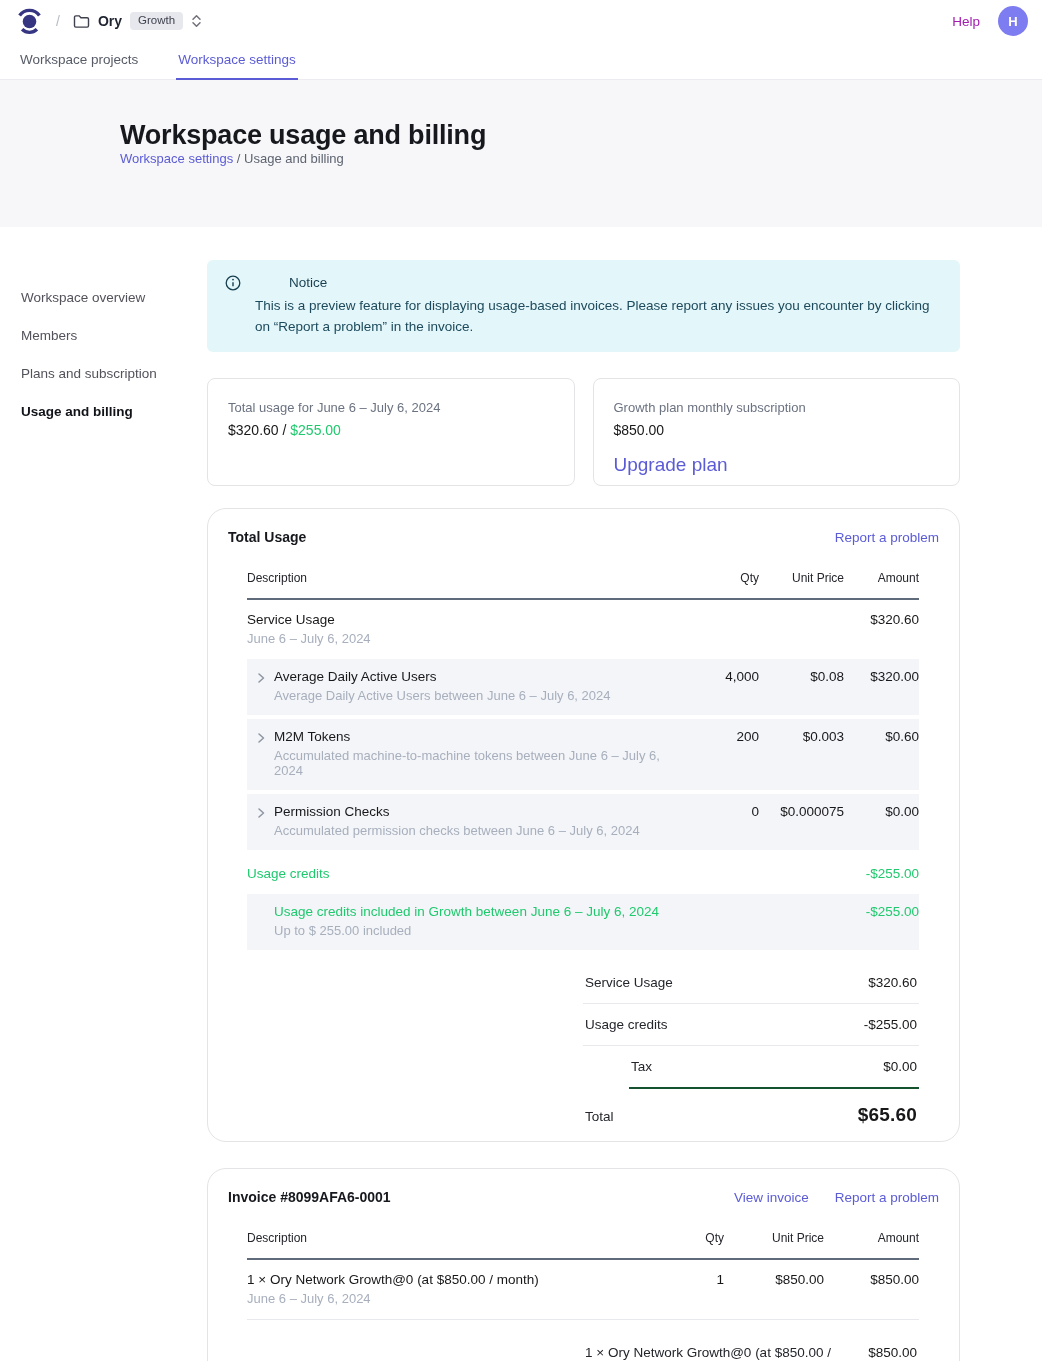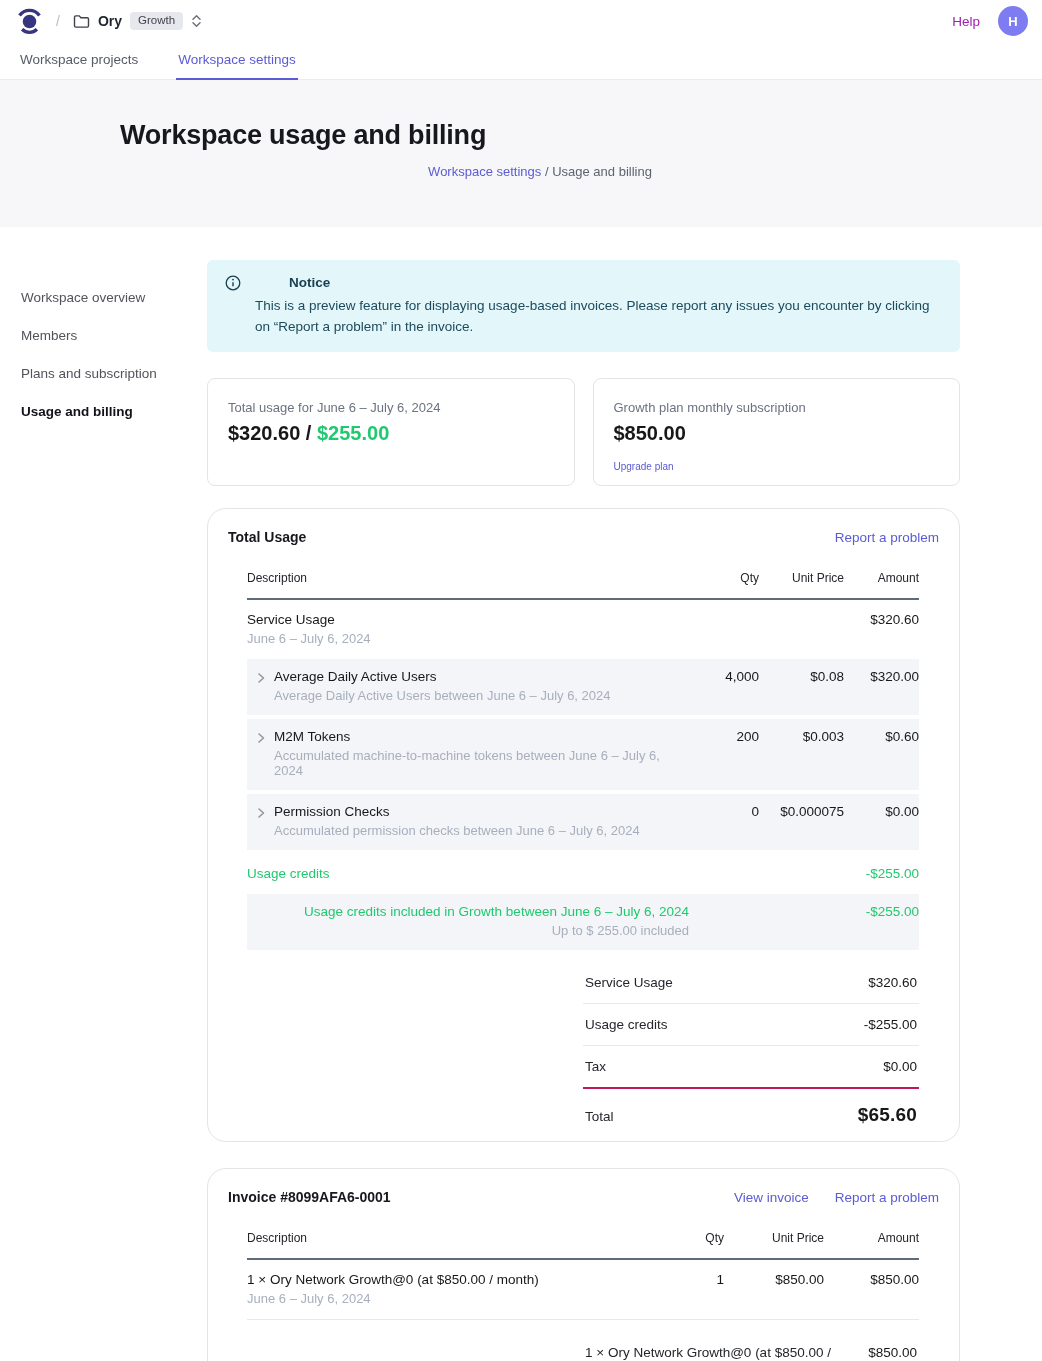--- a/index.html
+++ b/index.html
@@ -17,42 +17,42 @@
   .avatar { width: 30px; height: 30px; border-radius: 50%; background: #7d7cf0; color: #fff; font-size: 13px; font-weight: 600; display: flex; align-items: center; justify-content: center; cursor: pointer; }
 
   
   .tabbar { display: flex; padding: 0 0 0 18px; gap: 36px; background: #fff; border-bottom: 1px solid #ececf0; }
   .tab { padding: 10px 2px 11px; font-size: 13.5px; color: #565b66; cursor: pointer; border-bottom: 2px solid transparent; margin-bottom: -1px; }
   .tab.active { color: #5b5bd6; border-bottom-color: #5b5bd6; }
 
   
   .hero { background: #f7f7f9; padding: 40px 82px 0 120px; height: 147px; }
   .hero h1 { font-size: 27px; font-weight: 700; letter-spacing: -0.2px; color: #16181d; }
-  .hero .crumbs { margin-top: 13px; font-size: 13px; color: #5d6470; text-align: center; }
+  .hero .crumbs { font-size: 13px; color: #5d6470; }
   .hero .crumbs a { color: #5b5bd6; text-decoration: none; font-weight: 500; cursor: pointer; }
 
   
   .main { position: relative; padding: 33px 82px 16px 207px; }
   .sidenav { position: absolute; left: 21px; top: 58px; width: 175px; }
   .sidenav .item { font-size: 13.5px; color: #52525b; margin-bottom: 12.5px; cursor: pointer; line-height: 1; padding: 6px 0; }
   .sidenav .item.active { color: #111318; font-weight: 700; }
 
   
   .notice { background: #e3f6f9; border-radius: 6px; padding: 13px 18px 14px; display: flex; gap: 14px; }
   .notice .ntxt { font-size: 13.5px; color: #1d4a5c; line-height: 1.55; }
-  .notice .ntitle { font-weight: 700; color: #173f50; margin-bottom: 2px; padding-left: 34px; }
+  .notice .ntitle { font-weight: 400; color: #173f50; margin-bottom: 2px; padding-left: 34px; }
   .notice svg { margin-top: 2px; flex: none; }
 
   
   .cards { display: flex; gap: 18px; margin-top: 26px; }
   .card { flex: 1; border: 1px solid #e4e4e7; border-radius: 8px; padding: 21px 20px; height: 108px; }
   .card .label { font-size: 13px; color: #6b7280; margin-bottom: 7px; }
-  .card .value { font-size: 20px; font-weight: 700; color: #18181b; }
+  .card .value { font-size: 14px; font-weight: 400; color: #18181b; }
   .card .value .green { color: #1fc96e; }
-  .card .action { display: inline-block; margin-top: 16px; font-size: 10px; color: #5b5bd6; text-decoration: none; cursor: pointer; }
+  .card .action { display: inline-block; margin-top: 16px; font-size: 19px; color: #5b5bd6; text-decoration: none; cursor: pointer; }
 
   
   .panel { border: 1px solid #e4e4e7; border-radius: 19px; margin-top: 22px; padding: 20px 20px 13px; }
   .panel-head { display: flex; align-items: baseline; }
   .panel-title { font-size: 14px; font-weight: 700; color: #16181d; }
   .panel-links { margin-left: auto; display: flex; gap: 26px; }
   .plink { font-size: 13.5px; color: #5b5bd6; text-decoration: none; cursor: pointer; }
 
   
   .tbl { margin: 14px 20px 0 19px; }
@@ -64,29 +64,29 @@
   .usage .c-amt { width: 75px; text-align: right; }
   .inv .c-qty { width: 55px; text-align: right; }
   .inv .c-unit { width: 100px; text-align: right; }
   .inv .c-amt { width: 95px; text-align: right; }
 
   .trow.item { padding: 12px 0 13px; font-size: 13.5px; }
   .trow .title { color: #18181b; }
   .trow .subtitle { color: #a7afbd; font-size: 13px; margin-top: 4px; }
   .trow.shade { background: #f4f5f8; margin-bottom: 4px; padding: 10px 0 12px; }
   .expander { width: 27px; flex: none; display: flex; justify-content: center; padding-top: 3px; cursor: pointer; }
-  .indent { padding-left: 27px; text-align: right; }
+  .indent { padding-left: 27px; }
   .green, .trow .green { color: #1fc96e; }
   .trow.credit .title { color: #1fc96e; }
 
   
   .totals { width: 336px; margin: 12px 20px 0 auto; }
   .totrow { display: flex; justify-content: space-between; align-items: baseline; padding: 13px 2px; font-size: 13.5px; border-bottom: 1px solid #e8e9ed; color: #24262c; }
   .totrow .tval { color: #18181b; }
-  .totrow.pre-total { border-bottom: 2px solid #be185d; }
+  .totrow.pre-total { border-bottom: 2px solid #14532d; margin-left: 46px; }
   .totrow.grand { border-bottom: none; padding: 15px 2px 2px; }
   .totrow.grand .tval { font-size: 19px; font-weight: 700; letter-spacing: 0.2px; }
 
   .item-divider { border-bottom: 1px solid #e8e9ed; }
 </style>
 </head>
 <body>
 
 <header class="topbar">
   <span style="display:flex;">

